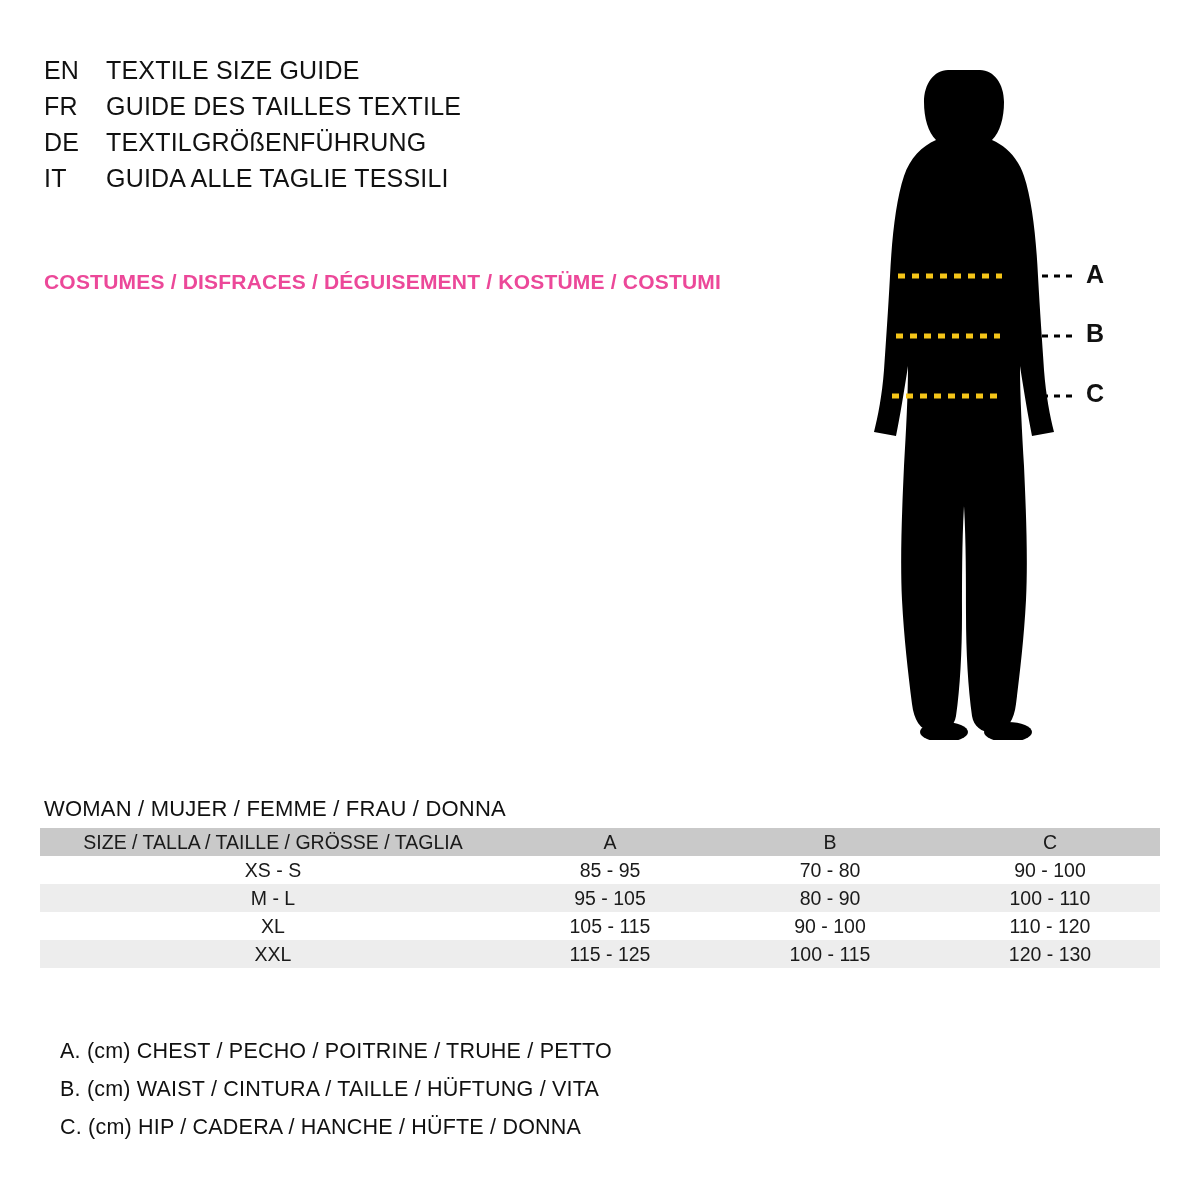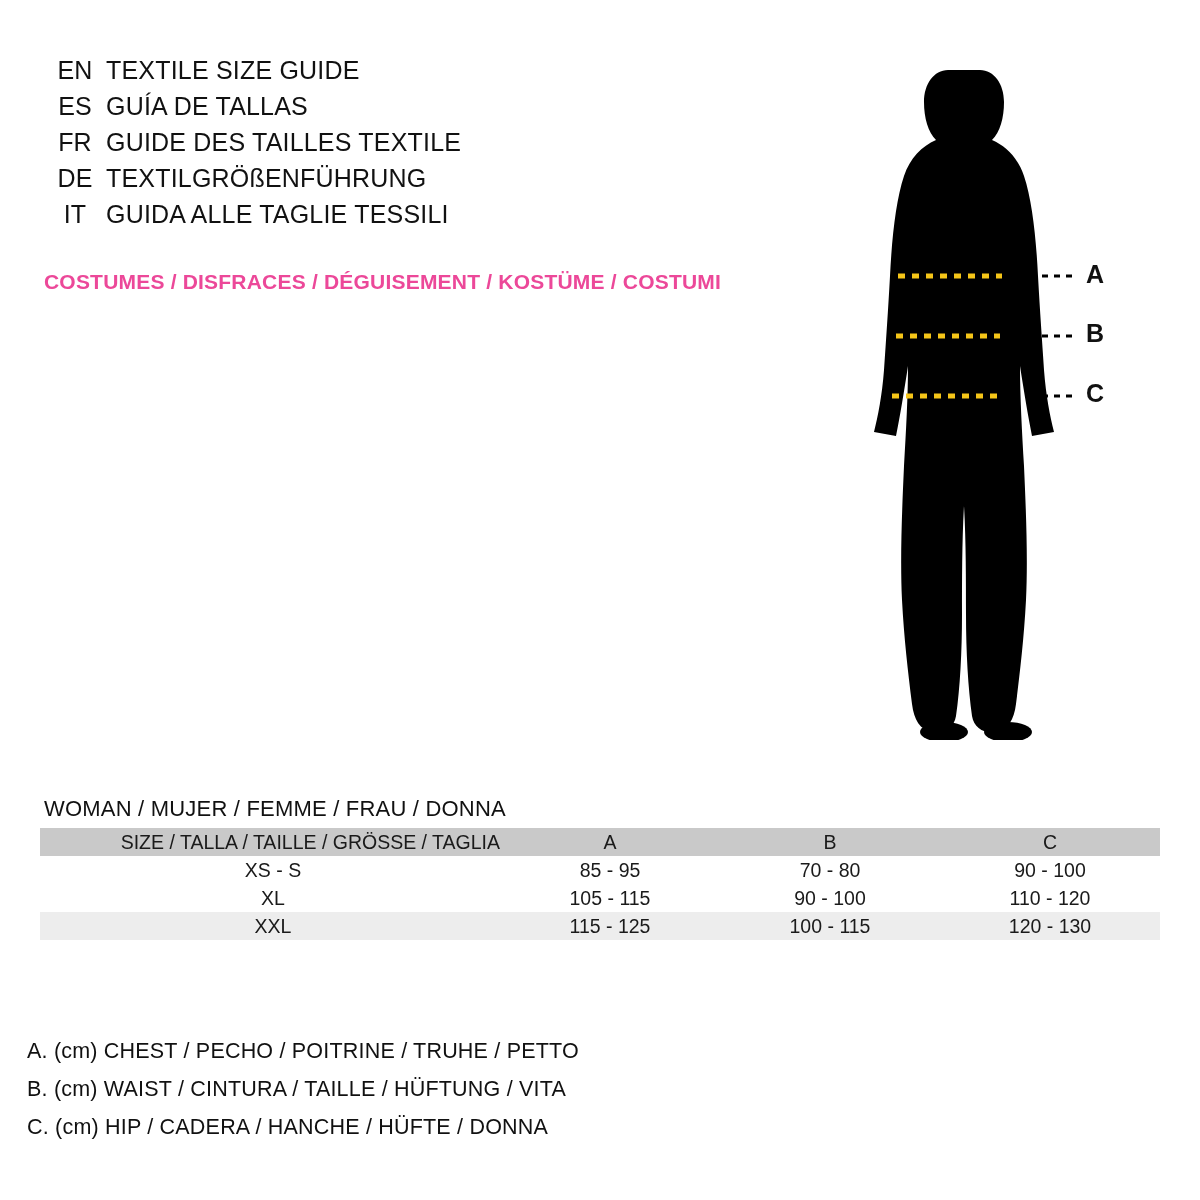--- a/index.html
+++ b/index.html
@@ -33,21 +33,20 @@
     display: flex;
     align-items: baseline;
     font-size: 25px;
     line-height: 36px;
     letter-spacing: 0.2px;
     color: #111111;
   }
   .lang-code {
     width: 62px;
     flex: 0 0 62px;
-    text-align: center;
   }
   .lang-text {
     flex: 1 1 auto;
   }
 
   .costumes-line {
     position: absolute;
     left: 44px;
     top: 270px;
     font-size: 21px;
@@ -106,21 +105,21 @@
   table.size-table td {
     padding: 0;
     height: 28px;
     font-weight: normal;
     vertical-align: middle;
   }
   table.size-table thead tr {
     background: #c9c9c9;
   }
   table.size-table thead th.col-label {
-    text-align: right;
+    text-align: center;
     padding-left: 6px;
     font-size: 19.5px;
   }
   table.size-table thead th.col-val {
     text-align: center;
   }
   table.size-table tbody tr.odd { background: #ffffff; }
   table.size-table tbody tr.even { background: #ededed; }
   table.size-table tbody td.col-label {
     text-align: center;
@@ -130,43 +129,39 @@
     text-align: center;
   }
   col.c-label { width: 460px; }
   col.c-a { width: 220px; }
   col.c-b { width: 220px; }
   col.c-c { width: 220px; }
 
   
   .legend {
     position: absolute;
-    left: 27px;
+    left: 60px;
     top: 1032px;
   }
   .legend-row {
     font-size: 21.5px;
     line-height: 38px;
     color: #111111;
     letter-spacing: 0.2px;
   }
 </style>
 </head>
 <body>
 
 <div class="page">
 
   <div class="lang-block">
     <div class="lang-row">
       <span class="lang-code">EN</span>
       <span class="lang-text">TEXTILE SIZE GUIDE</span>
-    </div>
-    <div class="lang-row">
-      <span class="lang-code">ES</span>
-      <span class="lang-text">GUÍA DE TALLAS</span>
     </div>
     <div class="lang-row">
       <span class="lang-code">FR</span>
       <span class="lang-text">GUIDE DES TAILLES TEXTILE</span>
     </div>
     <div class="lang-row">
       <span class="lang-code">DE</span>
       <span class="lang-text">TEXTILGRÖßENFÜHRUNG</span>
     </div>
     <div class="lang-row">
@@ -247,20 +242,26 @@
         <th class="col-val">C</th>
       </tr>
     </thead>
     <tbody>
       <tr class="odd">
         <td class="col-label">XS - S</td>
         <td class="col-val">85 - 95</td>
         <td class="col-val">70 - 80</td>
         <td class="col-val">90 - 100</td>
       </tr>
+      <tr class="even">
+        <td class="col-label">M - L</td>
+        <td class="col-val">95 - 105</td>
+        <td class="col-val">80 - 90</td>
+        <td class="col-val">100 - 110</td>
+      </tr>
       <tr class="odd">
         <td class="col-label">XL</td>
         <td class="col-val">105 - 115</td>
         <td class="col-val">90 - 100</td>
         <td class="col-val">110 - 120</td>
       </tr>
       <tr class="even">
         <td class="col-label">XXL</td>
         <td class="col-val">115 - 125</td>
         <td class="col-val">100 - 115</td>

